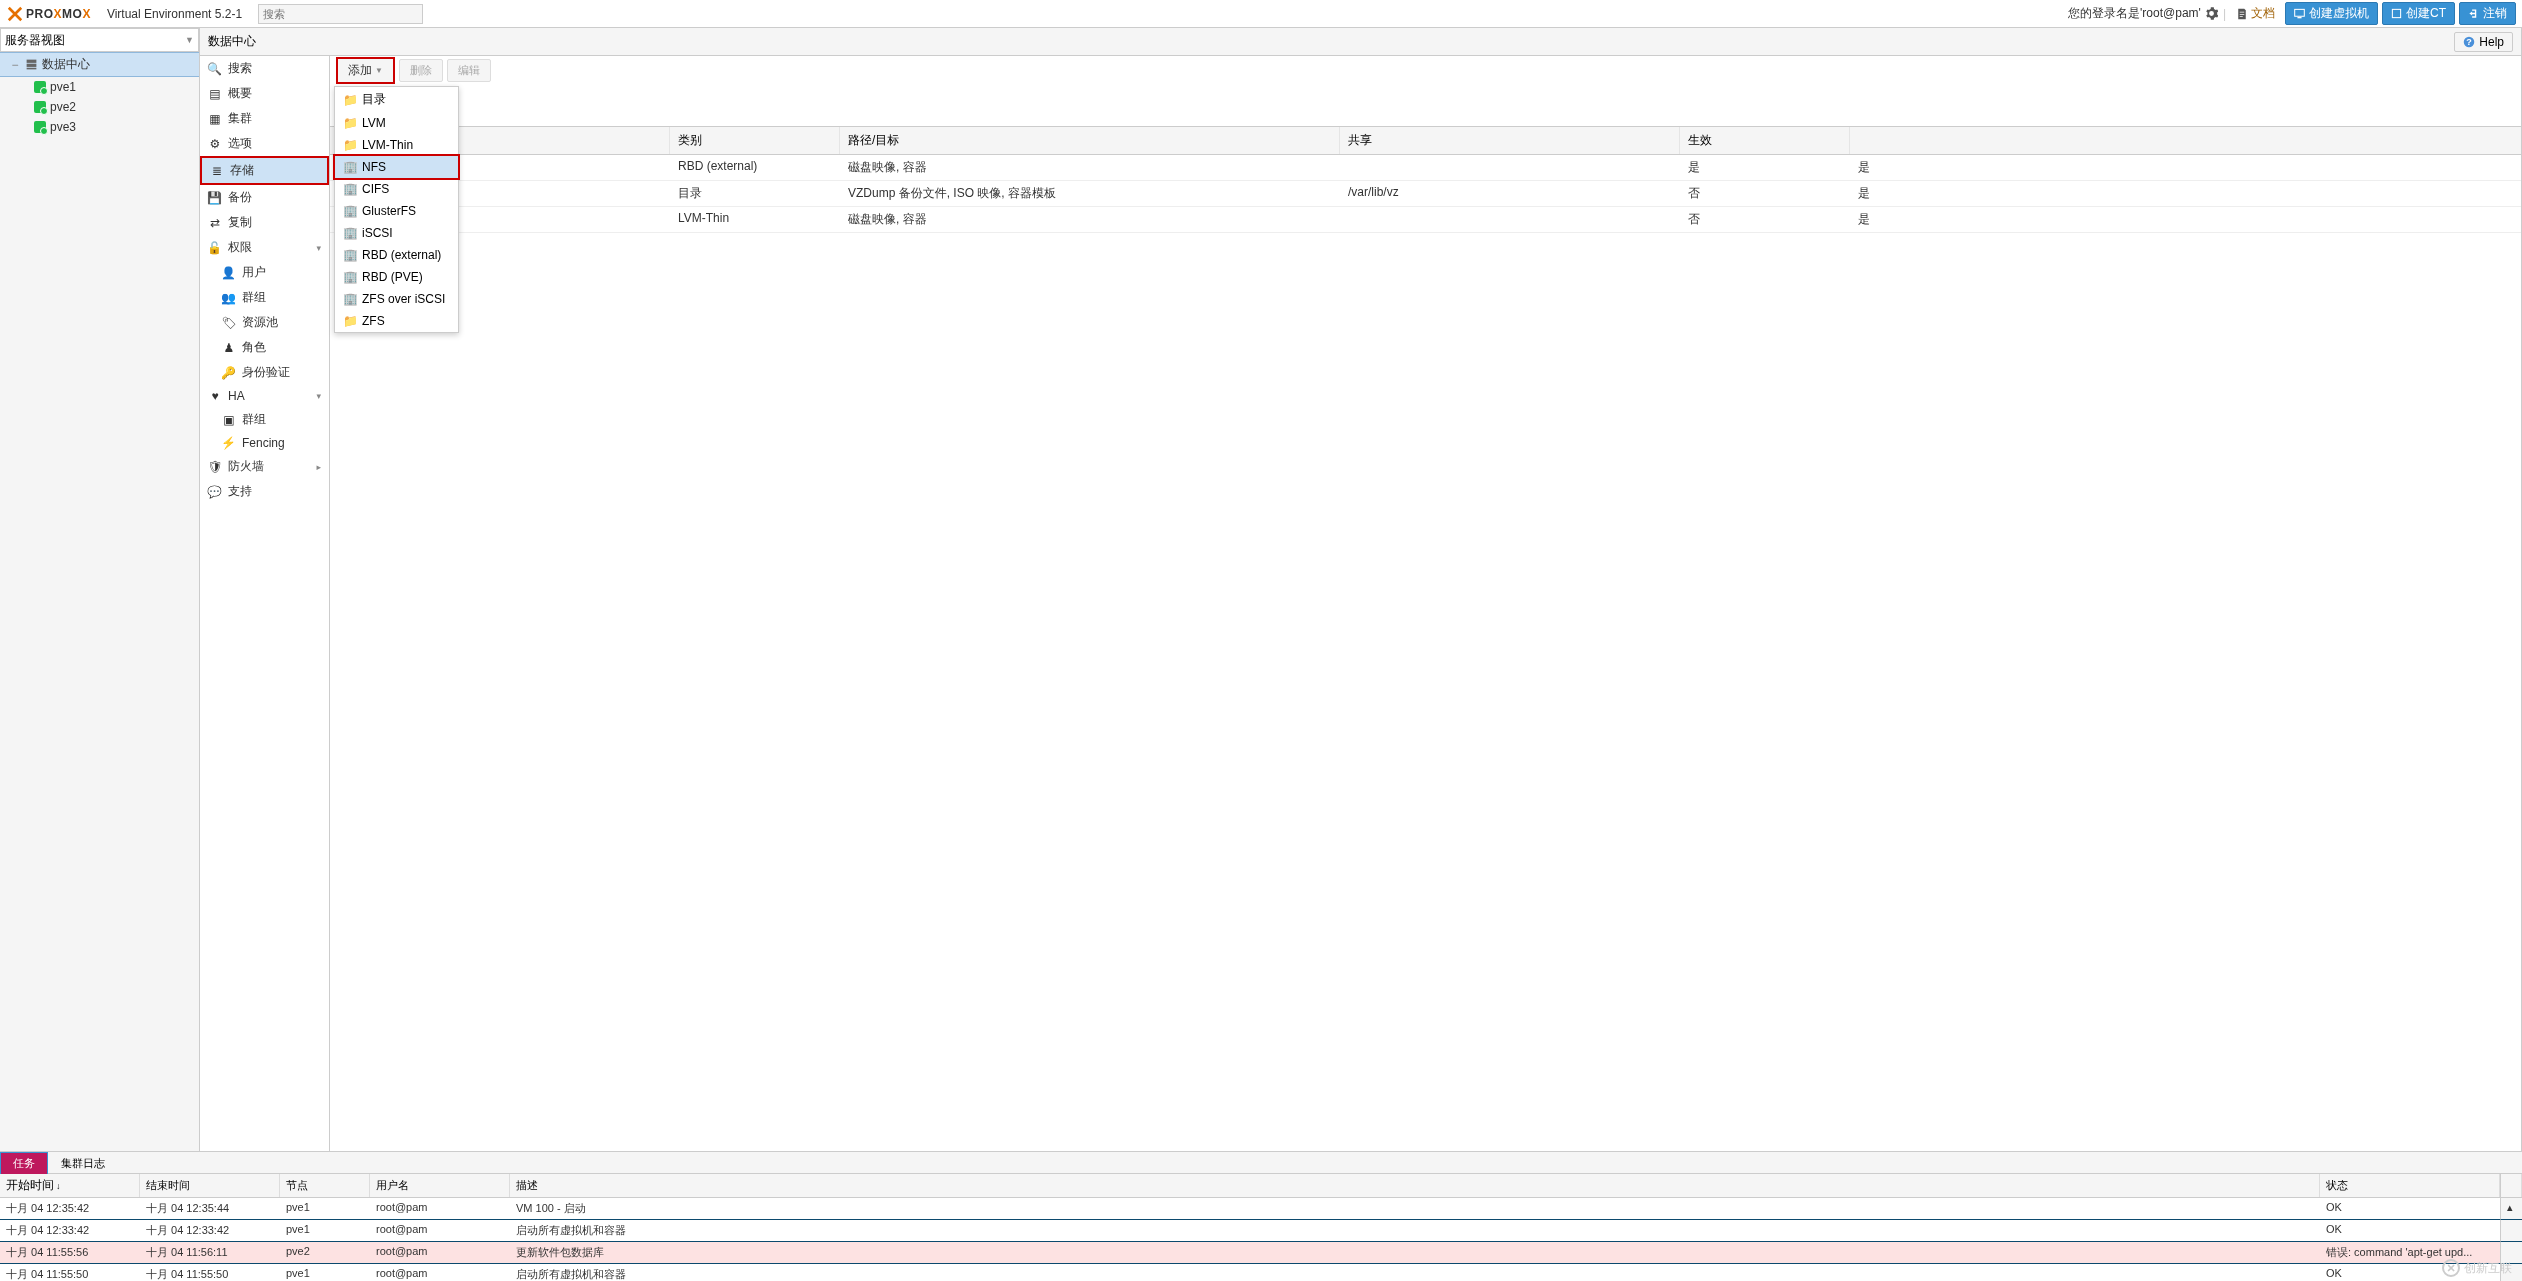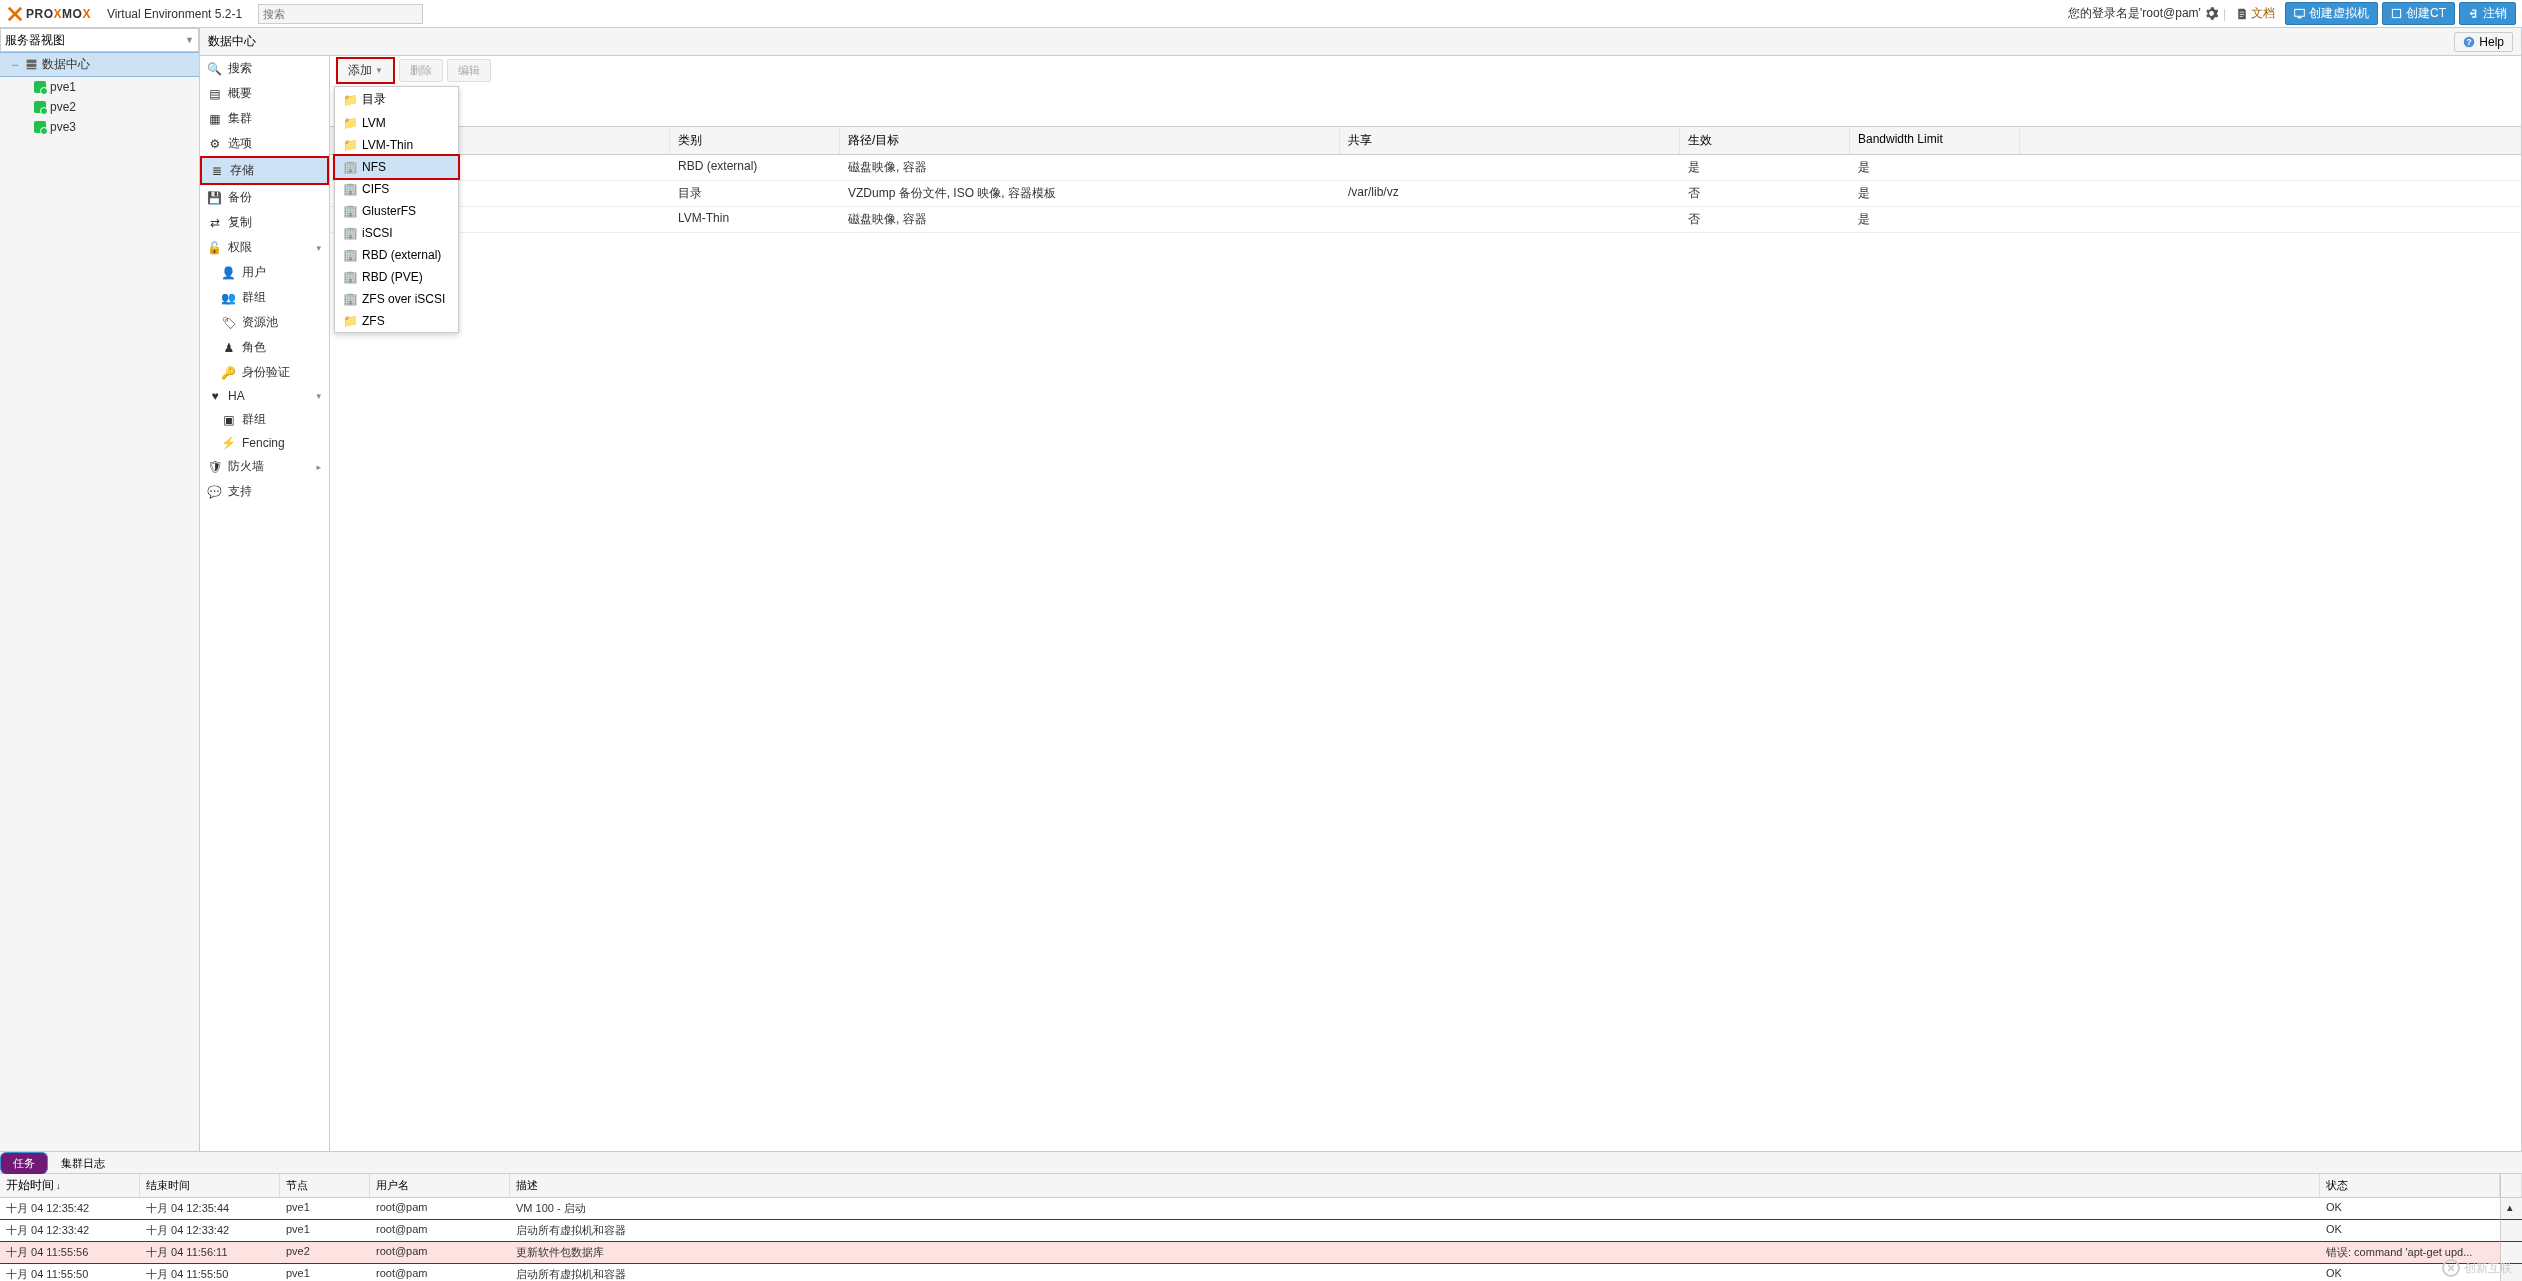--- a/index.html
+++ b/index.html
@@ -48,21 +48,21 @@
 
 .dropdown-menu { position:absolute; top:30px; left:4px; width:125px; background:#fff; border:1px solid #ccc; box-shadow:0 2px 6px rgba(0,0,0,.2); z-index:100;}
 .dd-item { padding:4px 8px; display:flex; align-items:center; gap:6px; cursor:pointer; font-size:12px;}
 .dd-item.highlight { background:#cde2f5;}
 .red-box-dd { border:2px solid #cc0000; margin:-2px; position:relative; z-index:2;}
 .dd-icon { width:13px; color:#555;}
 
 .bottom-panel { height:130px; border-top:1px solid #ccc; background:#fff; display:flex; flex-direction:column;}
 .tabs-row { height:22px; background:#f5f5f5; border-bottom:1px solid #ccc; display:flex; align-items:flex-end;}
 .tab { padding:3px 12px; font-size:11px; cursor:pointer; border:1px solid transparent; border-bottom:none; margin-bottom:-1px;}
-.tab.active { background:#701a75; color:#fff; border-color:#3892d4;border-radius:6px;}
+.tab.active { background:#be185d; color:#fff; border-color:#3892d4;}
 .log-header { display:grid; grid-template-columns: 140px 140px 90px 140px 1fr 180px 22px; background:#f5f5f5; border-bottom:1px solid #ccc;}
 .log-header > div { padding:3px 6px; font-size:11px; border-right:1px solid #ddd; display:flex; align-items:center; gap:2px;}
 .log-body { flex:1; overflow:auto;}
 .log-row { display:grid; grid-template-columns: 140px 140px 90px 140px 1fr 180px 22px; }
 .log-row > div { padding:3px 6px; font-size:11px; color:#333; border-bottom:1px solid #0c4a6e;}
 .log-row.error { background:#fde2e2;}
 .arrow-col { background:#f5f5f5; border-left:1px solid #ccc;}
 .sort-arrow { font-size:9px;}
 
 .watermark { position:fixed; right:10px; bottom:4px; color:#ccc; font-size:12px; display:flex; align-items:center; gap:4px;}
@@ -302,21 +302,20 @@
             </div>
         </div>
 
         <div class="storage-table">
           <div class="st-header">
             <div></div>
             <div>类别</div>
             <div>路径/目标</div>
             <div>共享</div>
             <div>生效</div>
-            <div>Bandwidth Limit</div>
           </div>
           <div id="storage-rows">
               <div class="st-row">
                 <div></div>
                 <div>RBD (external)</div>
                 <div>磁盘映像, 容器</div>
                 <div></div>
                 <div>是</div>
                 <div>是</div>
                 <div></div>

